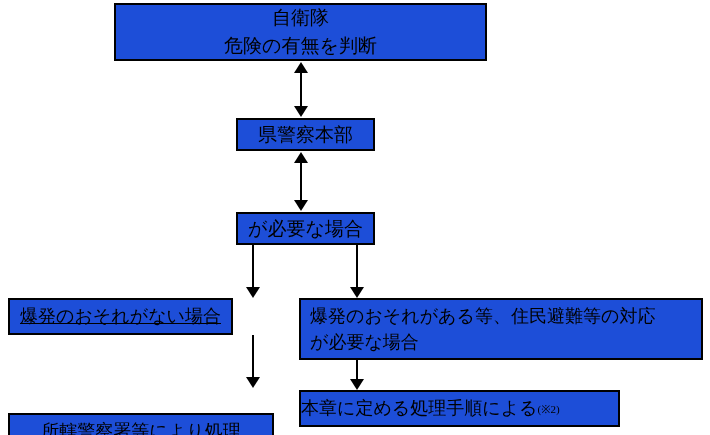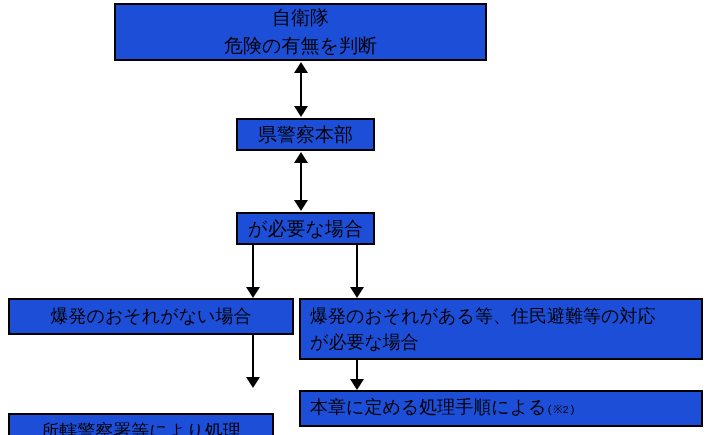--- a/index.html
+++ b/index.html
@@ -89,37 +89,37 @@
   <div class="node center" style="left:236px; top:212px; width:139px; height:33px; font-size:19px;">
     <span class="node-text">が必要な場合</span>
   </div>
 
   <div class="vline" style="left:252px; top:245px; height:48px;"></div>
   <div class="arrowhead down" style="left:246px; top:287px;"></div>
 
   <div class="vline" style="left:356px; top:245px; height:48px;"></div>
   <div class="arrowhead down" style="left:350px; top:287px;"></div>
 
-  <div class="node center" style="left:8px; top:298px; width:286px; height:37px; font-size:18px;">
+  <div class="node center" style="left:8px; top:298px; width:225px; height:37px; font-size:18px;text-decoration:underline;">
     <span class="node-text">爆発のおそれがない場合</span>
   </div>
 
   <div class="node left" style="left:299px; top:298px; width:404px; height:62px; font-size:18px; padding-left:9px; padding-right:6px;">
     <span class="node-text">爆発のおそれがある等、住民避難等の対応
 が必要な場合</span>
   </div>
 
   <div class="vline" style="left:252px; top:335px; height:47px;"></div>
   <div class="arrowhead down" style="left:246px; top:377px;"></div>
 
   <div class="vline" style="left:356px; top:360px; height:24px;"></div>
   <div class="arrowhead down" style="left:350px; top:379px;"></div>
 
   <div class="node center" style="left:8px; top:390px; width:266px; height:37px; font-size:18px;margin-top:23px;">
     <span class="node-text">所轄警察署等により処理</span>
   </div>
 
-  <div class="node left" style="left:299px; top:390px; width:404px; height:37px; font-size:18px; padding-left:9px;font-family:Liberation Mono, monospace;">
+  <div class="node left" style="left:299px; top:390px; width:321px; height:37px; font-size:18px; ">
     <span class="node-text">本章に定める処理手順による</span>
       <span class="sup-note">(※2)</span>
   </div>
 
 </div>
 
 </body></html>

